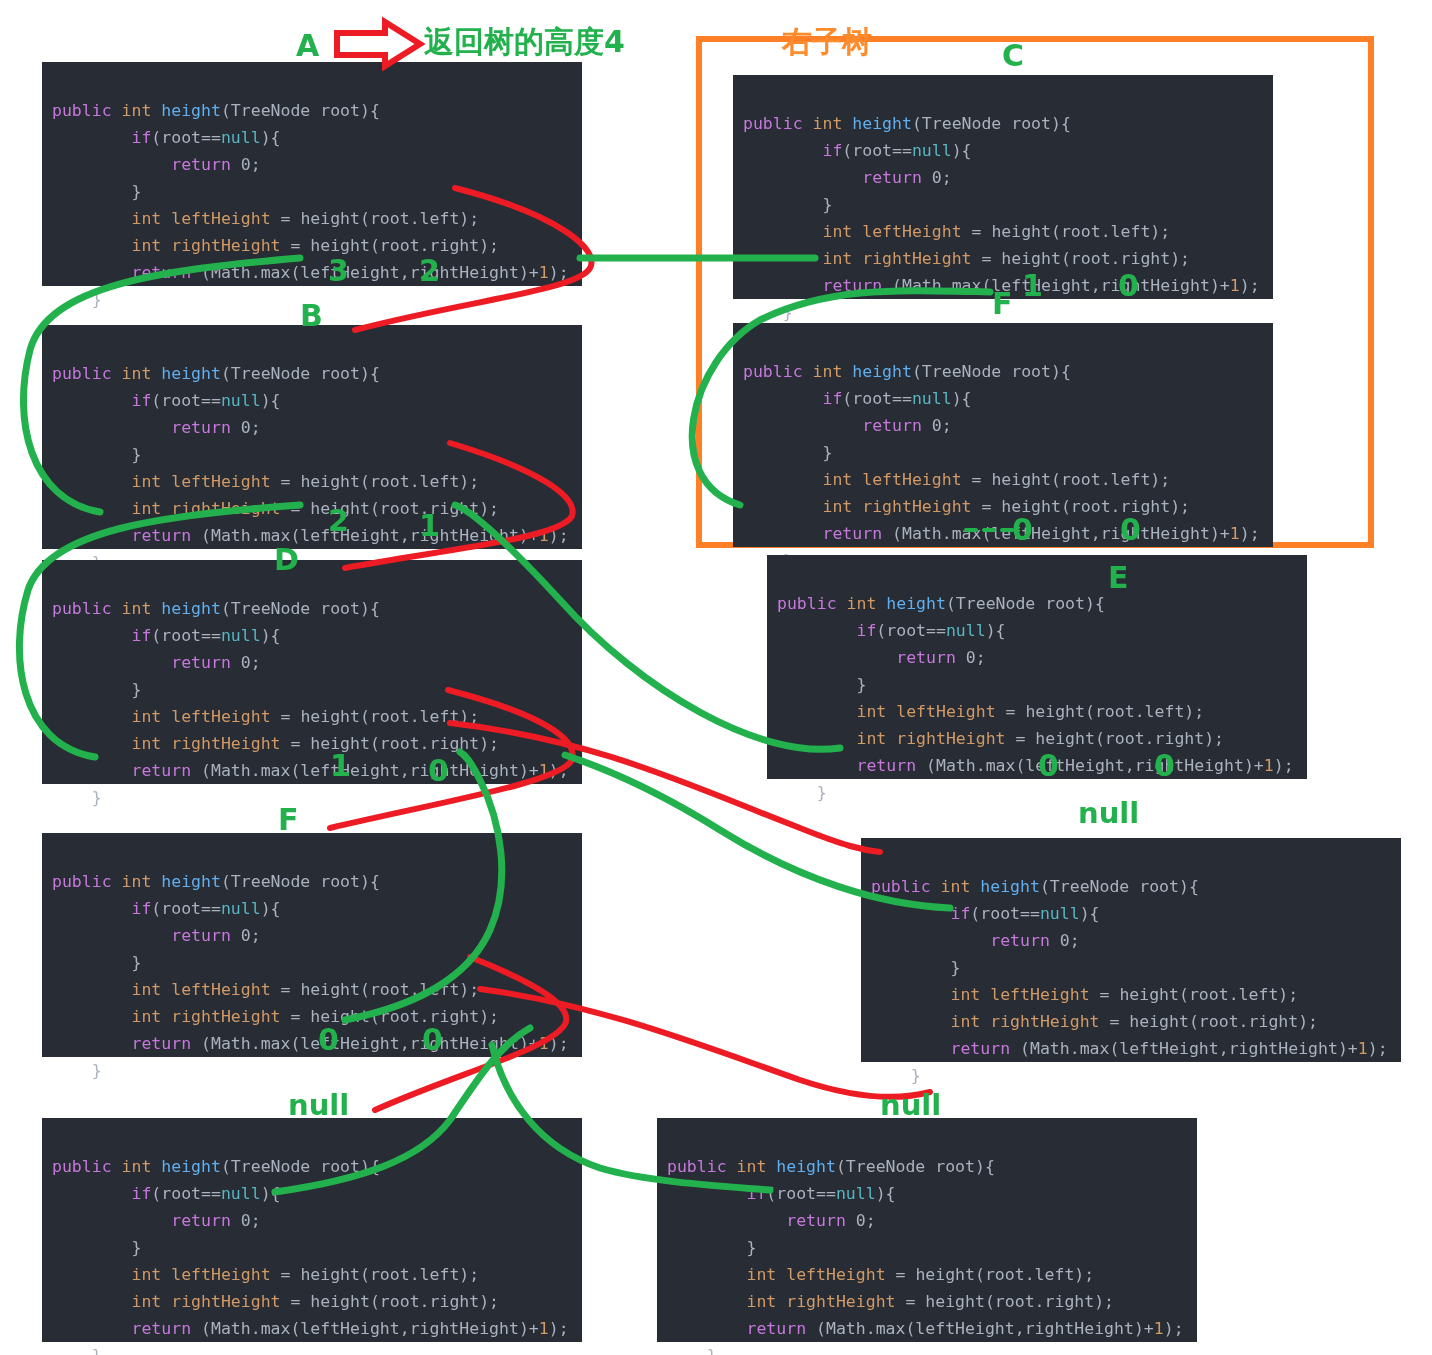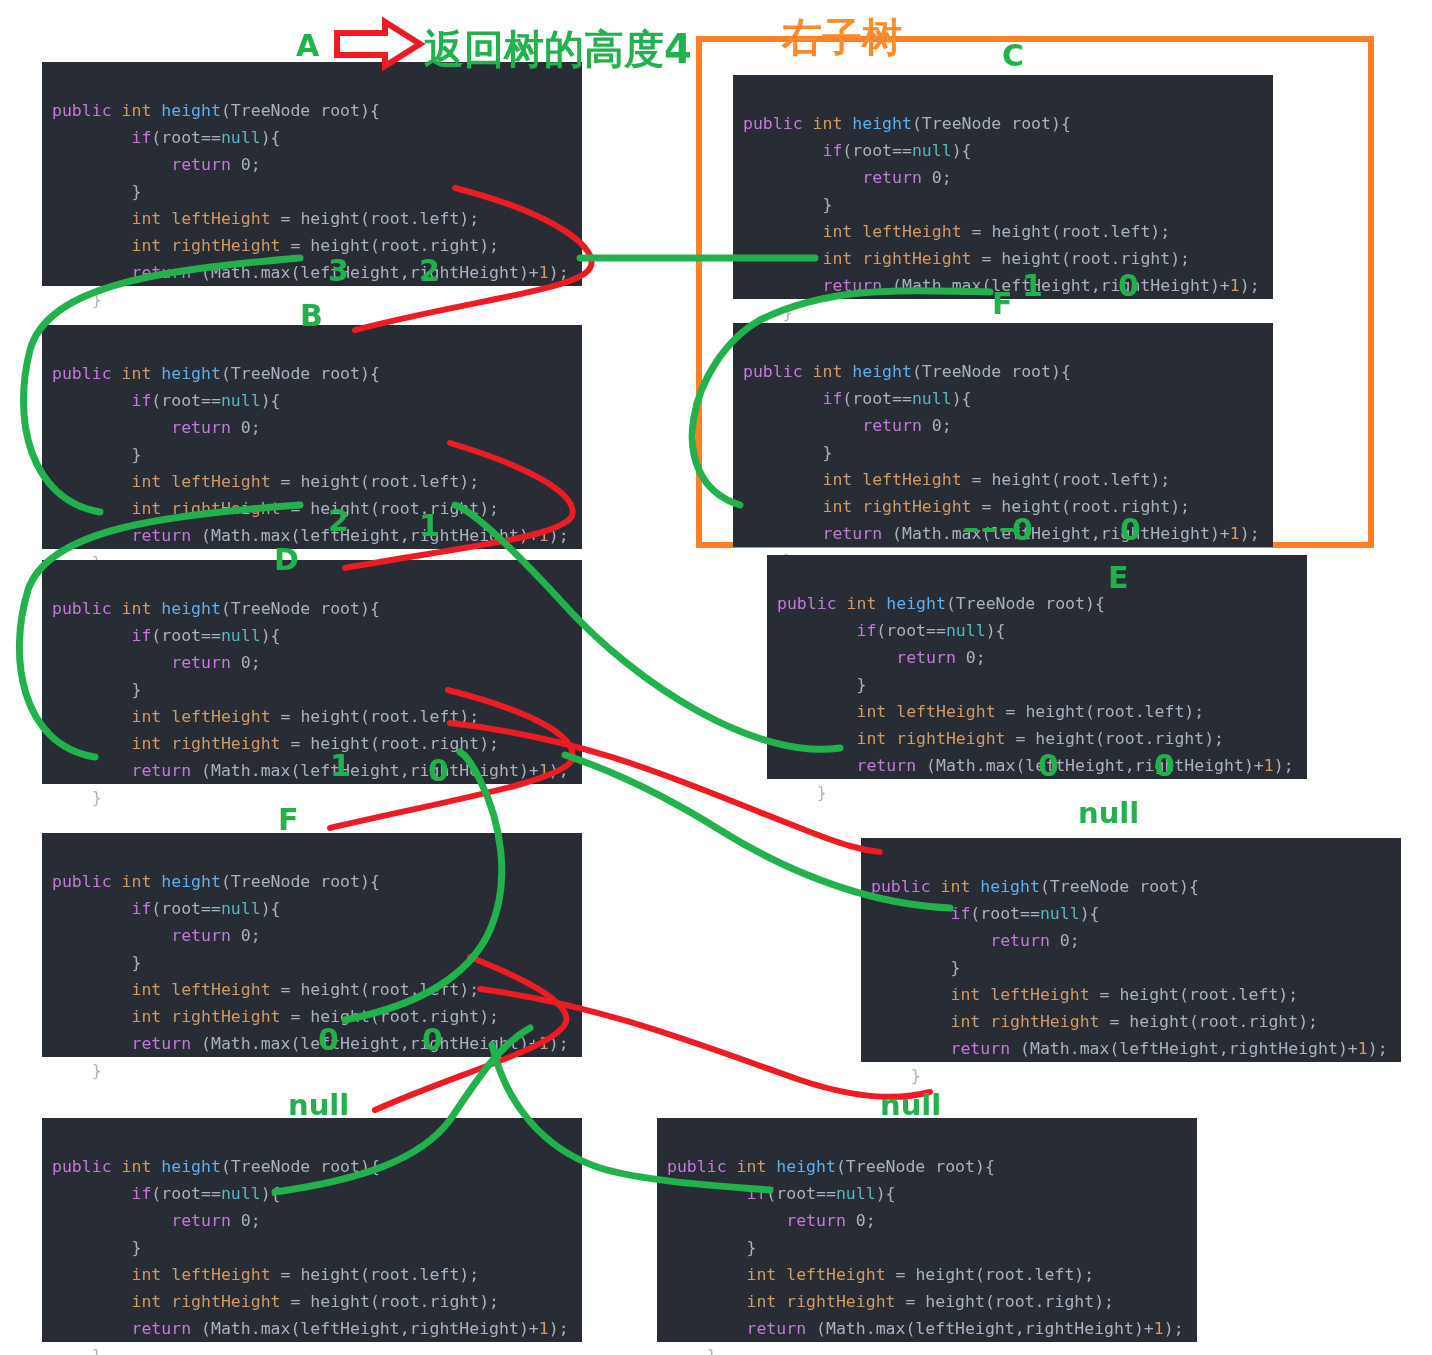--- a/index.html
+++ b/index.html
@@ -38,21 +38,21 @@
   .lbl{
     position:absolute;
     font-family:"DejaVu Sans","Liberation Sans",sans-serif;
     font-weight:bold;
     z-index:6;
     white-space:nowrap;
   }
   .lbl-green{color:#22b14c;}
   .lbl-orange{color:#ff8b2b;}
   .lbl-big{font-size:30px;}
-  .lbl-cn{font-size:40px;}
+  .lbl-cn{font-size:30px;}
   .lbl-null{font-size:29px;}
 
   
   .numlbl{
     position:absolute;
     color:#22b14c;
     font-family:"DejaVu Sans","Liberation Sans",sans-serif;
     font-weight:bold;
     font-size:30px;
     z-index:7;
@@ -237,21 +237,21 @@
         <span class="type">int</span><span class="var"> leftHeight </span><span class="pl">= height(root.left);</span>
         <span class="type">int</span><span class="var"> rightHeight </span><span class="pl">= height(root.right);</span>
         <span class="kw">return</span><span class="pl"> (Math.max(leftHeight,rightHeight)+</span><span class="num">1</span><span class="pl">);</span>
     <span class="pl">}</span>
   </div>
 
   <div class="lbl lbl-green lbl-big" style="left:296px;top:28px;">A</div>
 
   <div class="lbl lbl-green lbl-cn" style="left:424px;top:22px;">返回树的高度4</div>
 
-  <div class="lbl lbl-orange lbl-cn" style="left:782px;top:10px;">右子树</div>
+  <div class="lbl lbl-orange lbl-cn" style="left:782px;top:22px;">右子树</div>
 
   <div class="lbl lbl-green lbl-big" style="left:1002px;top:38px;">C</div>
 
   <div class="lbl lbl-green lbl-big" style="left:300px;top:298px;">B</div>
 
   <div class="lbl lbl-green lbl-big" style="left:992px;top:286px;">F</div>
 
   <div class="lbl lbl-green lbl-big" style="left:274px;top:542px;">D</div>
 
   <div class="lbl lbl-green lbl-big" style="left:1108px;top:560px;">E</div>

